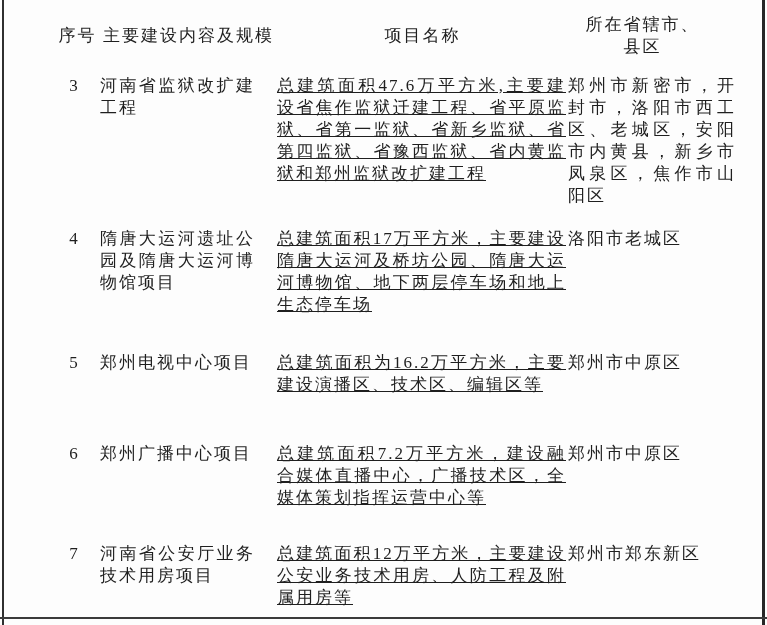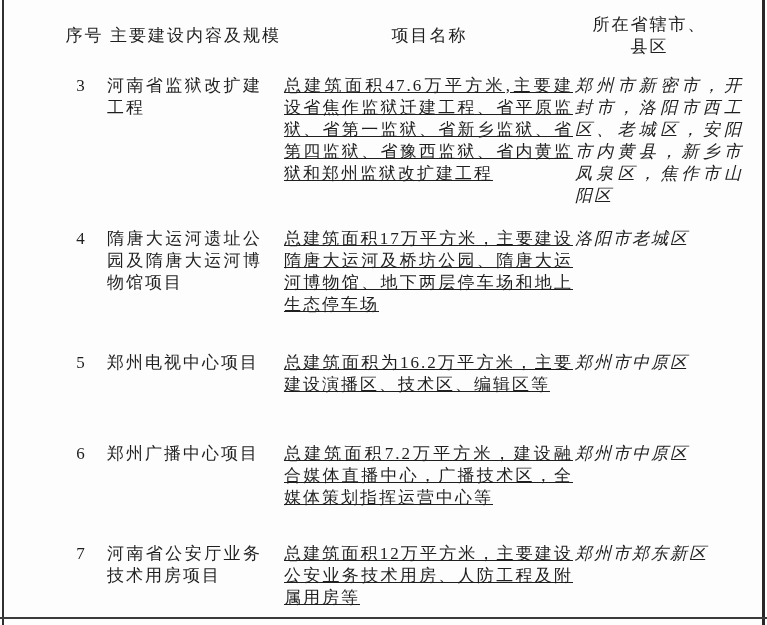--- a/index.html
+++ b/index.html
@@ -14,21 +14,20 @@
   .page { position: absolute; inset: 0; }
 
   
   .border-left   { position: absolute; left: 2px;  top: 0; width: 2px; height: 625px; background: #2f2f2f; }
   .border-right  { position: absolute; left: 762px; top: 0; width: 3px; height: 625px; background: #272727; }
   .border-bottom { position: absolute; left: 0; top: 617px; width: 767px; height: 2px; background: #3b3b3b; }
 
   .grid {
     display: grid;
     grid-template-columns: 55px 45px 177px 291px 199px; 
-    margin-left: 7px;
   }
 
   .thead {
     margin-top: 12px;
     min-height: 48px;
     align-items: center;
   }
   .th {
     font-size: 17px;
     line-height: 22px;
@@ -47,21 +46,21 @@
   .td {
     font-size: 17px;
     line-height: 22px;
     letter-spacing: 2px;
     text-align: justify;
     text-justify: inter-character;
   }
   .td.c1 { text-align: center; letter-spacing: 0; padding-right: 8px; }
   .td.c2 { padding-right: 22px; }
   .td.c3 { padding-right: 2px; text-decoration: underline; }
-  .td.c4 { padding-right: 31px; font-style: italic; }
+  .td.c4 { padding-right: 31px; }
 </style>
 </head>
 <body>
 
 <div class="page">
 
   <div class="border-left"></div>
   <div class="border-right"></div>
   <div class="border-bottom"></div>
 

